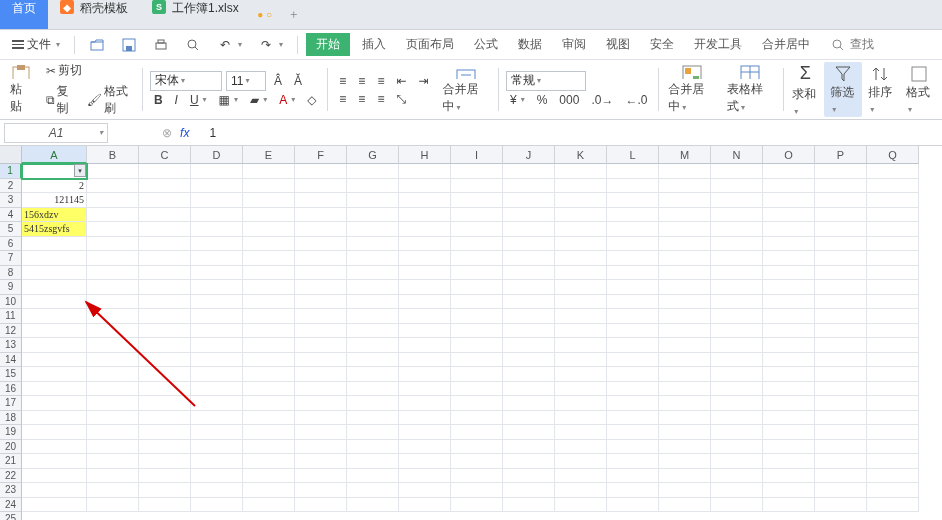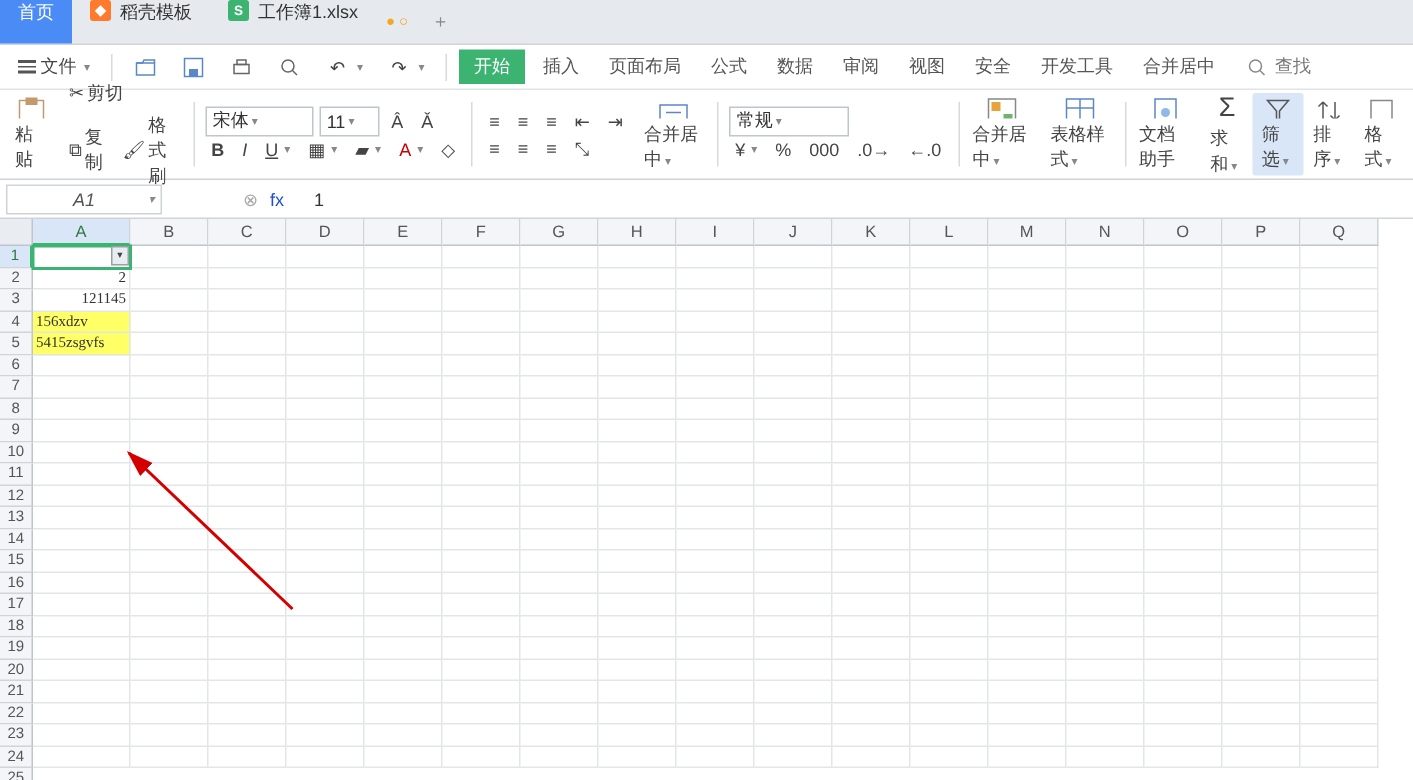--- a/index.html
+++ b/index.html
@@ -35,21 +35,21 @@
   .bigbtn { display:flex; flex-direction:column; align-items:center; justify-content:center; padding:2px 6px; gap:2px; color:#444; cursor:pointer; border-radius:2px; font-size:12px; }
   .bigbtn.sel { background:#d9e6f7; }
   .sel-box { border:1px solid #bfc5cc; background:#fff; height:20px; display:flex; align-items:center; padding:0 4px; font-size:12px; color:#333; }
   .dd { color:#888; font-size:8px; margin-left:2px; }
 
   
   .fbar { height: 26px; display:flex; align-items:center; border-bottom:1px solid #d0d4d9; font-size:12px; }
   .namebox { width:104px; border:1px solid #cfd3d8; margin:2px 4px; height:20px; display:flex; align-items:center; justify-content:center; font-style:italic; color:#555; position:relative; }
   .namebox .dd { position:absolute; right:4px; }
   .fx-area { display:flex; align-items:center; gap:8px; margin-left:50px; }
-  .fx { color:#1d4ed8; }
+  .fx { font-style:italic; color:#1d4ed8; }
   .fval { color:#333; margin-left:12px; }
 
   
   .gridwrap { position:relative; height:374px; overflow:hidden; }
   .corner { position:absolute; left:0; top:0; width:22px; height:18px; background:#e9edf2; border-right:1px solid #bfc5cc; border-bottom:1px solid #bfc5cc; }
   .colheads { position:absolute; left:22px; top:0; height:18px; display:flex; }
   .colhead { width:52px; text-align:center; font-size:11px; color:#555; border-right:1px solid #d0d4d9; border-bottom:1px solid #bfc5cc; background:#f3f5f8; line-height:18px; }
   .colhead.sel { background:#d9e6f7; color:#2a7a3d; border-bottom:2px solid #3cb371; }
   .colhead.first { width:65px; }
   .rowheads { position:absolute; left:0; top:18px; width:22px; }
@@ -316,27 +316,20 @@
   <div class="bigbtn">
     <svg width="22" height="22">
         <rect x="2" y="2" width="18" height="18" fill="none" stroke="#5b87c7"></rect>
         <line x1="2" y1="8" x2="20" y2="8" stroke="#5b87c7"></line>
         <line x1="11" y1="2" x2="11" y2="20" stroke="#5b87c7"></line>
       </svg>
     <span><span>表格样式</span><span class="dd">▾</span></span>
   </div>
   <div class="vsep"></div>
 
-  <div class="bigbtn">
-    <svg width="22" height="22">
-        <rect x="4" y="2" width="14" height="18" fill="none" stroke="#5b87c7"></rect>
-        <circle cx="11" cy="11" r="3" fill="#8fb9e8"></circle>
-      </svg>
-    <span>文档助手</span>
-  </div>
   <div class="bigbtn">
     <span style="font-size:18px">Σ</span>
     <span><span>求和</span><span class="dd">▾</span></span>
   </div>
   <div class="bigbtn sel">
     <svg width="20" height="20">
         <path d="M3 3 H17 L11 10 V17 L9 15 V10 Z" fill="none" stroke="#555"></path>
       </svg>
     <span><span>筛选</span><span class="dd">▾</span></span>
   </div>

